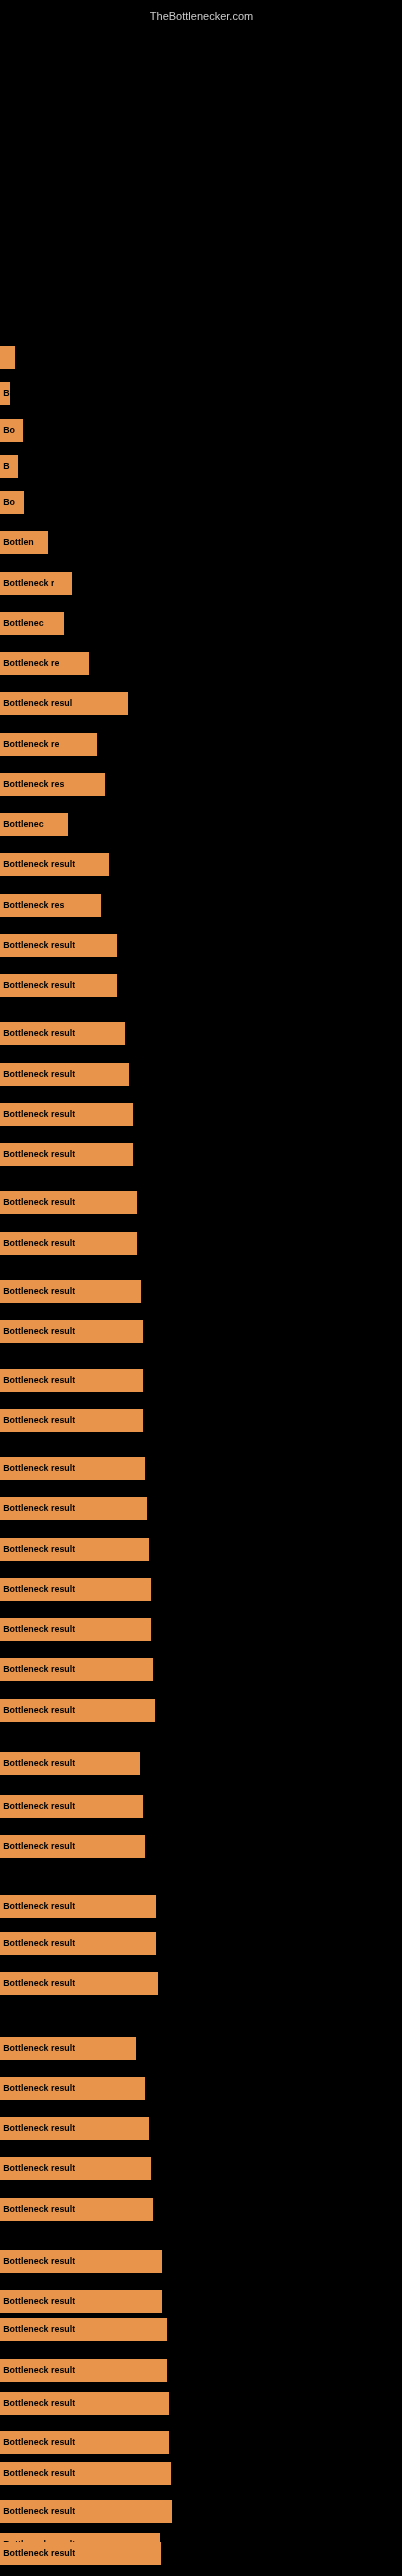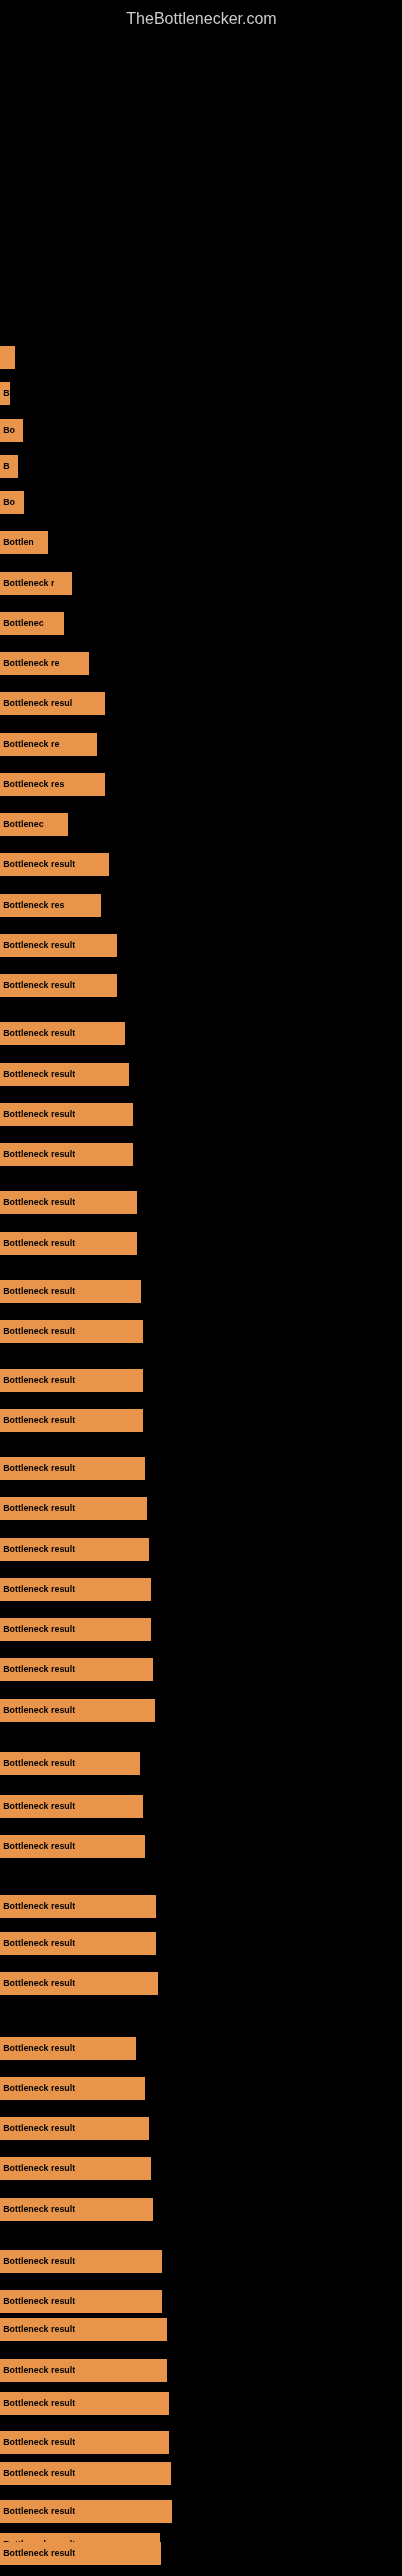--- a/index.html
+++ b/index.html
@@ -12,21 +12,21 @@
       background-color: #000000;
       width: 403px;
       min-height: 2576px;
       font-family: Arial, sans-serif;
       position: relative;
       overflow-x: hidden;
     }
 
     .site-title {
       color: #cccccc;
-      font-size: 16px;
+      font-size: 11px;
       text-align: center;
       padding: 6.4px 0;
       position: absolute;
       top: 3.2px;
       left: 0;
       right: 0;
     }
 
     .bars-container {
       position: absolute;
@@ -103,21 +103,21 @@
       <div class="bar-fill" style="width: 64px;">
         <span class="bar-label">Bottlenec</span>
       </div>
     </div>
     <div class="bar-row" style="top: 652px;">
       <div class="bar-fill" style="width: 89px;">
         <span class="bar-label">Bottleneck re</span>
       </div>
     </div>
     <div class="bar-row" style="top: 692px;">
-      <div class="bar-fill" style="width: 105px;">
+      <div class="bar-fill" style="width: 128px;">
         <span class="bar-label">Bottleneck resul</span>
       </div>
     </div>
     <div class="bar-row" style="top: 733px;">
       <div class="bar-fill" style="width: 97px;">
         <span class="bar-label">Bottleneck re</span>
       </div>
     </div>
     <div class="bar-row" style="top: 773px;">
       <div class="bar-fill" style="width: 105px;">

